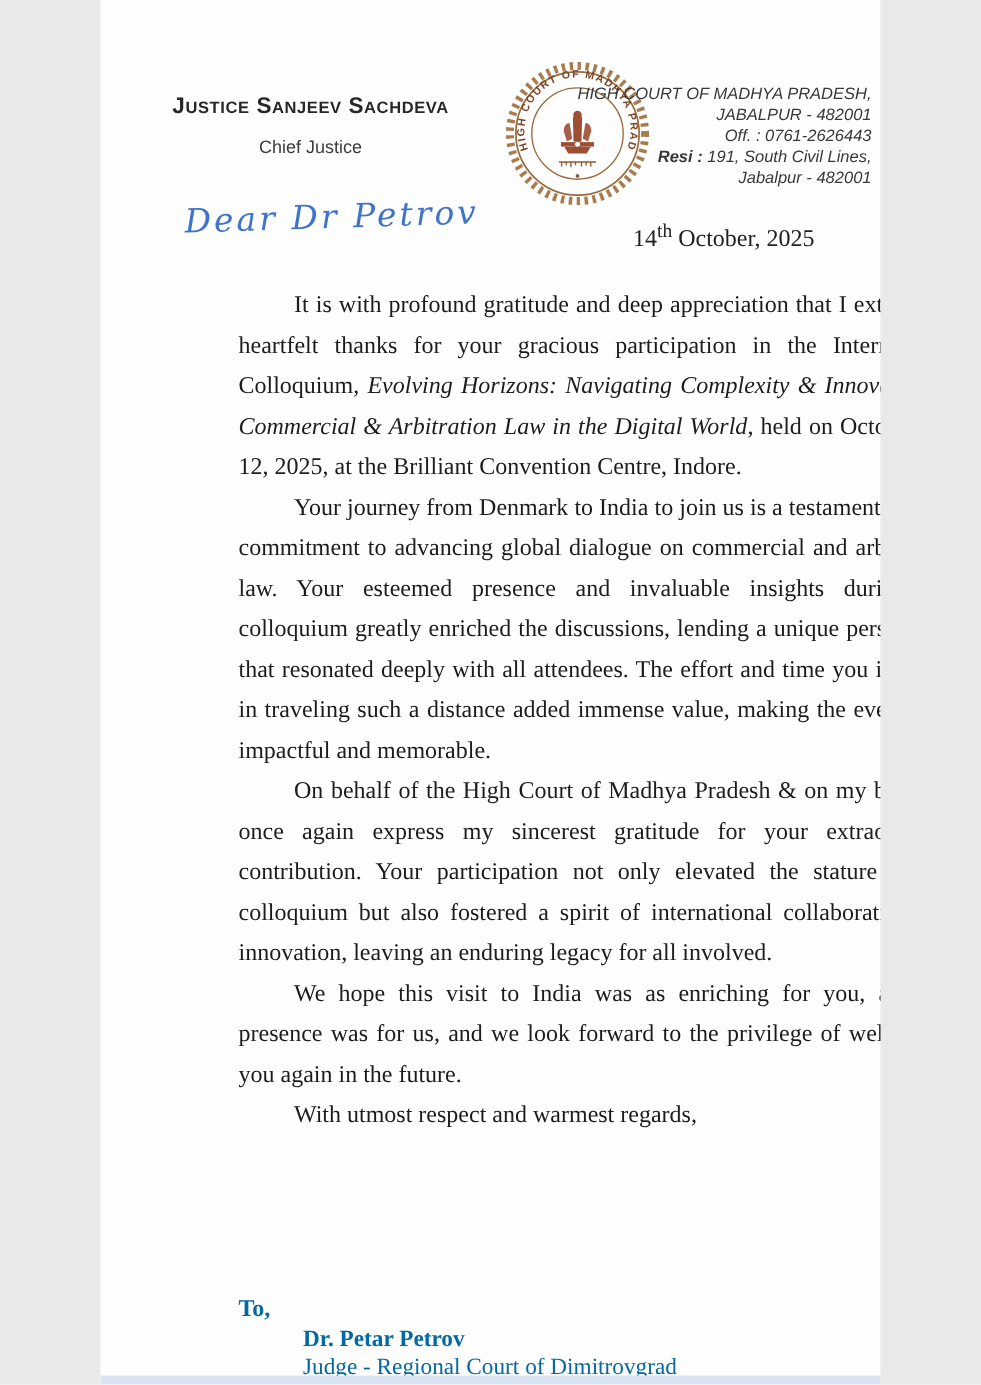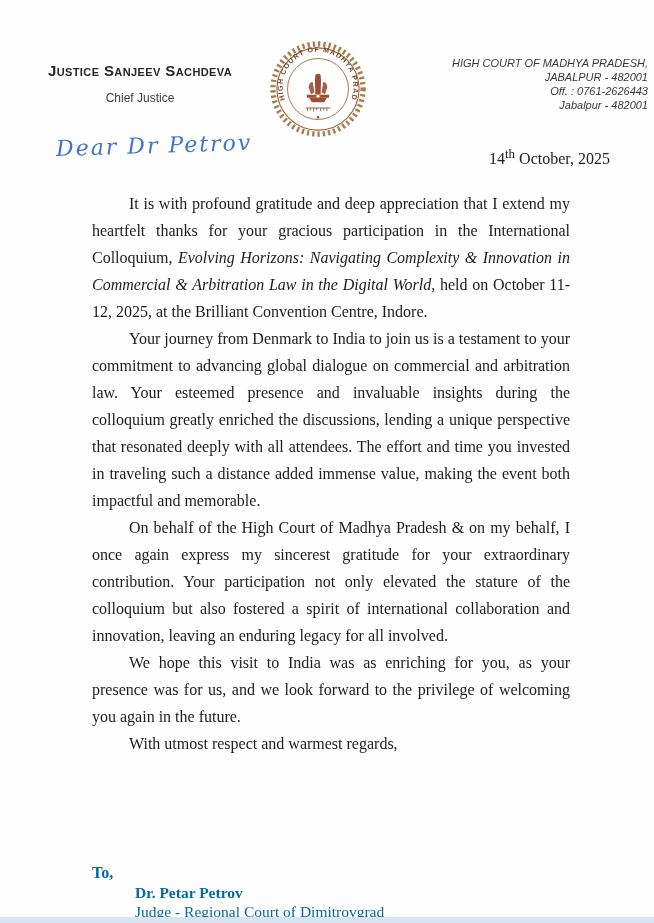--- a/index.html
+++ b/index.html
@@ -1,21 +1,21 @@
 <!DOCTYPE html>
 <html><head>
 <meta charset="utf-8">
 <style>
   * { margin: 0; padding: 0; box-sizing: border-box; }
   html, body { background: #e9e9e9; }
   body { font-family: "Liberation Serif", serif; }
 
   .page {
     position: relative;
-    width: 654px;
+    width: 520px;
     height: 923px;
     background: #fefefe;
     overflow: hidden;
     margin: 0 auto;
   }
 
   
   .official {
     position: absolute;
     left: 40px; top: 62px;
@@ -176,20 +176,21 @@
         <line x1="70" y1="81.5" x2="70" y2="85"></line>
       </g>
       <circle cx="60" cy="92" r="1.4" fill="#8a5a33"></circle>
     </svg>
   </div>
 
   <div class="contact">
     <div>HIGH COURT OF MADHYA PRADESH,</div>
     <div>JABALPUR - 482001</div>
     <div>Off. : 0761-2626443</div>
+    <div><span class="b">Resi :</span><span> 191, South Civil Lines,</span></div>
     <div>Jabalpur - 482001</div>
   </div>
 
   <div class="date-line"><span>14</span><sup>th</sup><span> October, 2025</span></div>
 
   <div class="greeting">Dear Dr Petrov</div>
 
   <div class="body-text">
     <p><span>It is with profound gratitude and deep appreciation that I extend my heartfelt thanks for your gracious participation in the International Colloquium, </span><span class="ital">Evolving Horizons: Navigating Complexity &amp; Innovation in Commercial &amp; Arbitration Law in the Digital World</span><span>, held on October 11-12, 2025, at the Brilliant Convention Centre, Indore.</span></p>
     <p>Your journey from Denmark to India to join us is a testament to your commitment to advancing global dialogue on commercial and arbitration law. Your esteemed presence and invaluable insights during the colloquium greatly enriched the discussions, lending a unique perspective that resonated deeply with all attendees. The effort and time you invested in traveling such a distance added immense value, making the event both impactful and memorable.</p>

